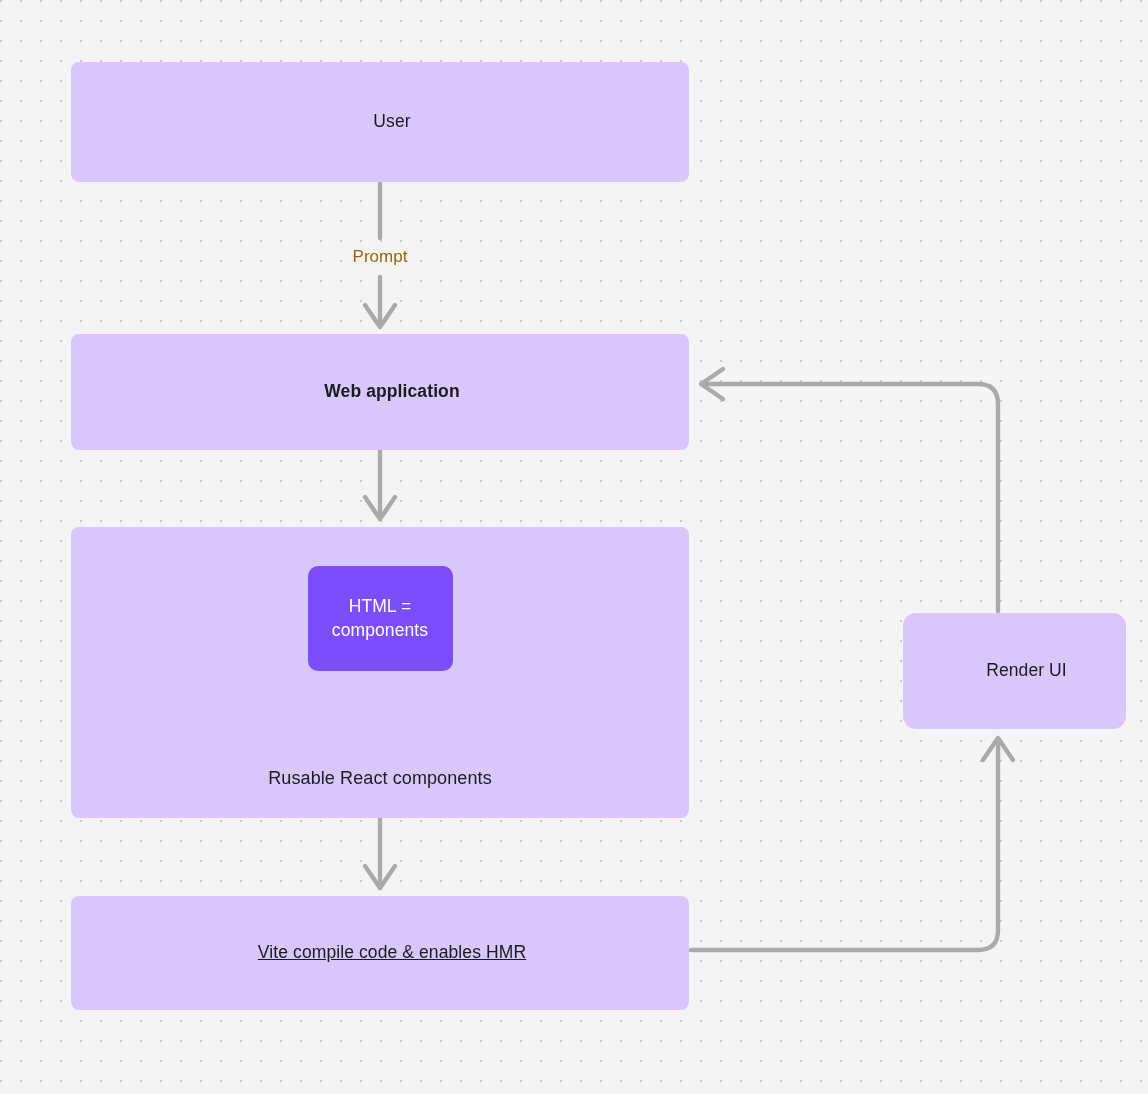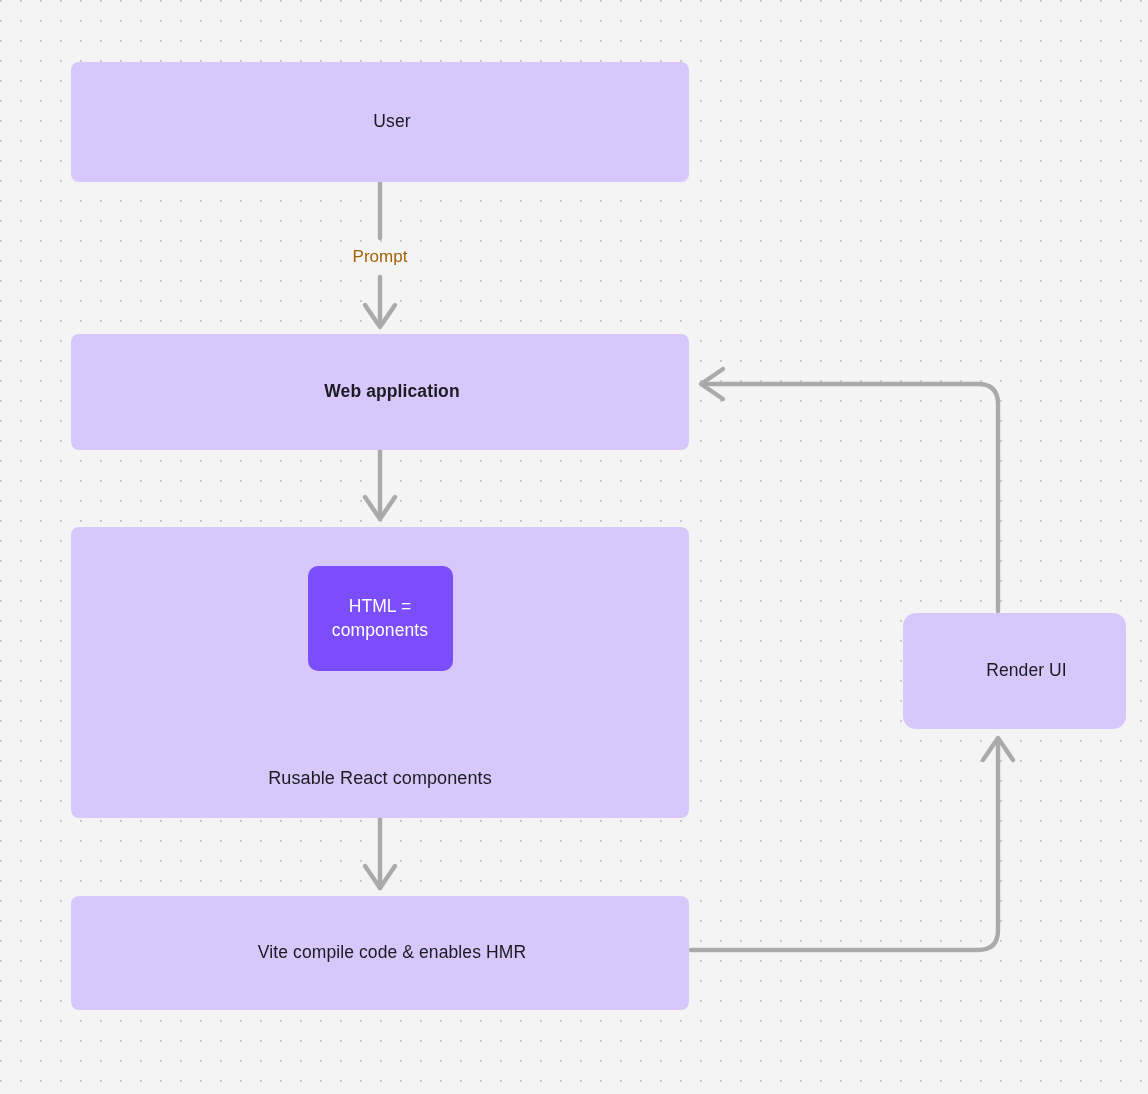--- a/index.html
+++ b/index.html
@@ -154,21 +154,21 @@
         </span>
       </div>
 
 
 
     </div>
 
     <div class="group-caption">Rusable React components</div>
   </div>
 
-  <div class="node" style="left:71px; top:896px; width:618px; height:114px;">
+  <div class="node" style="left:71px; top:896px; width:618px; height:114px;text-decoration:underline;">
     <span>Vite compile code &amp; enables HMR</span>
   </div>
 
   <div class="node" style="left:903px; top:613px; width:223px; height:116px;border-radius:13px;">
     <span>Render UI</span>
   </div>
 
 </div>
 
 </body></html>

